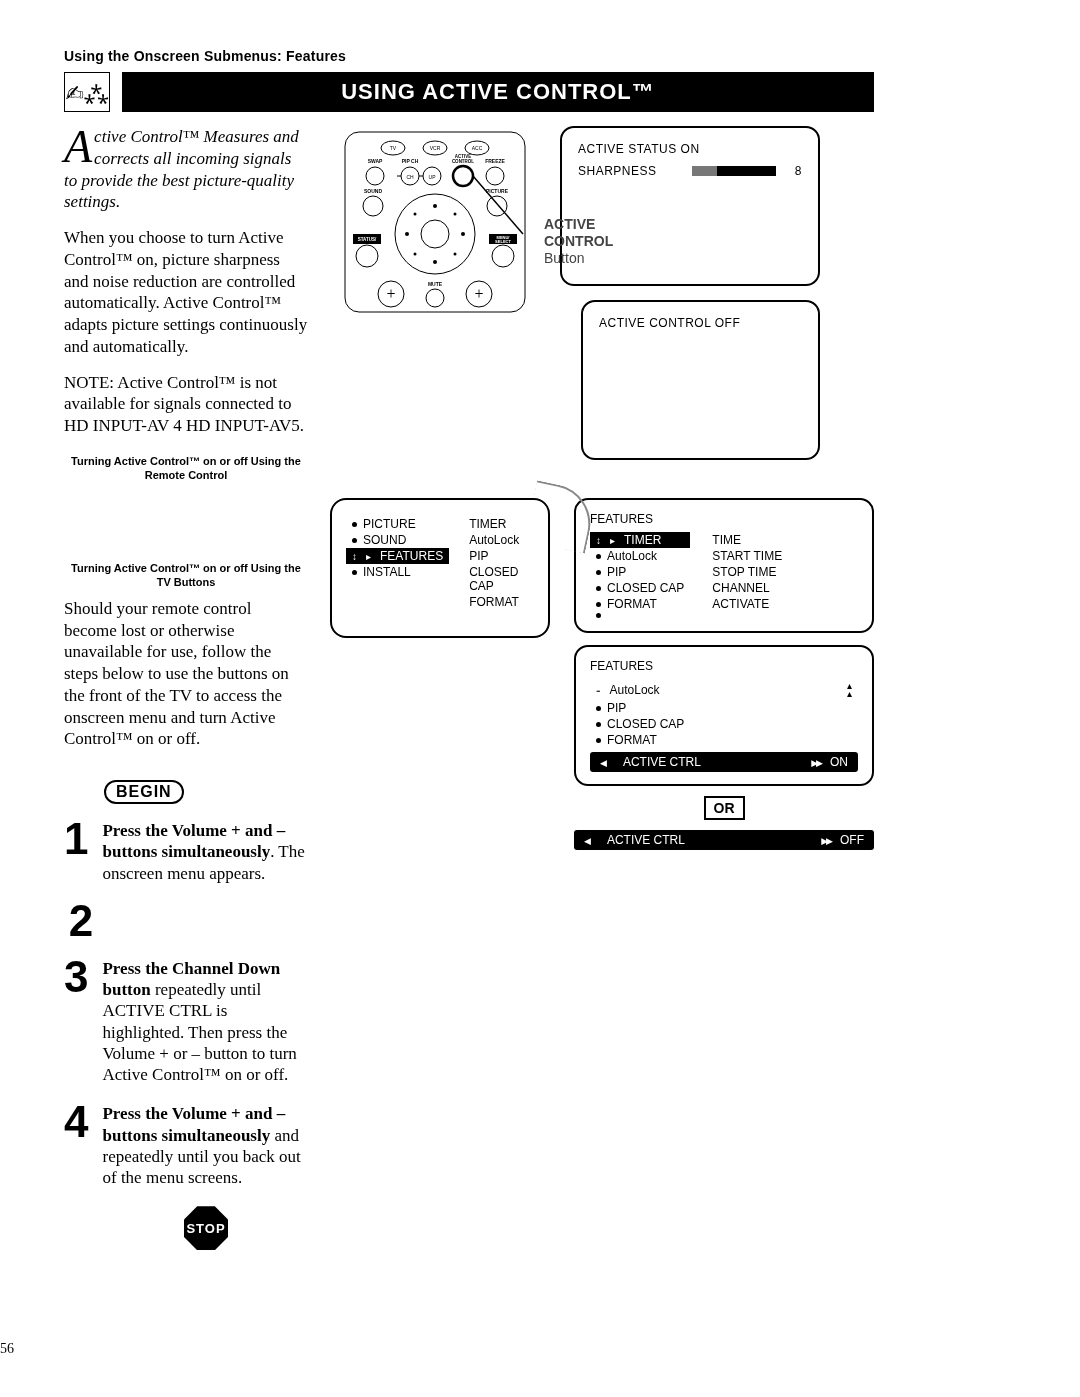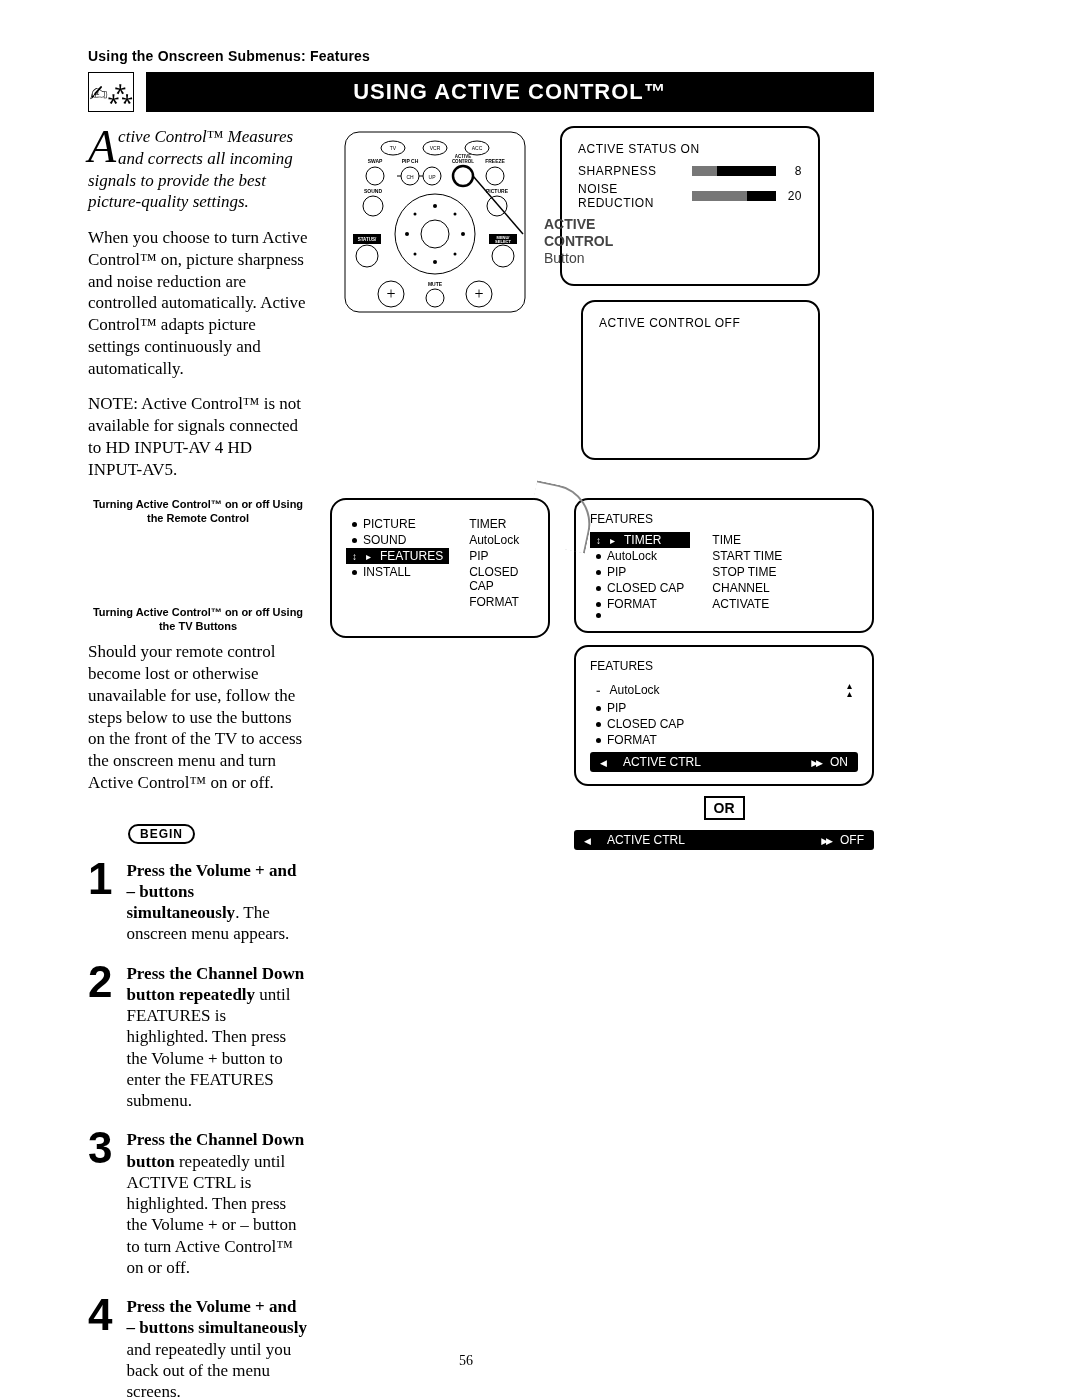--- a/index.html
+++ b/index.html
@@ -7,21 +7,21 @@
     padding: 0;
     background: #fff;
     font-family: "Times New Roman", Times, serif;
     color: #000;
   }
   .page {
     width: 932px;
     height: 1397px;
     position: relative;
     box-sizing: border-box;
-    padding: 48px 58px 30px 88px;
+    padding: 48px 58px 30px 64px;
   }
   .breadcrumb {
     font-family: Arial, Helvetica, sans-serif;
     font-weight: bold;
     font-size: 14px;
     letter-spacing: 0.2px;
     margin-bottom: 8px;
   }
   .title-row {
     display: flex;
@@ -94,21 +94,21 @@
 
   .begin-badge, .stop-badge {
     display: inline-block;
     font-family: Arial, Helvetica, sans-serif;
     font-weight: bold;
   }
   .begin-badge {
     border: 2px solid #000;
     border-radius: 14px;
     padding: 1px 10px;
-    font-size: 12px;
+    font-size: 16px;
     letter-spacing: 1px;
     margin: 16px 0 10px 40px;
   }
   .stop-badge {
     width: 44px;
     height: 44px;
     background: #000;
     color: #fff;
     font-size: 13px;
     letter-spacing: 1px;
@@ -237,23 +237,23 @@
     padding:3px 10px;
     border-radius:3px;
     gap:10px;
   }
   .active-ctrl-bar .tri-l::before { content:"◀"; font-size:9px; margin-right:6px;}
   .active-ctrl-bar .tri-r::before { content:"▶▶"; font-size:9px; letter-spacing:-2px; margin-right:4px;}
   .active-ctrl-bar .val { margin-left:auto; display:flex; align-items:flex-end; gap:5px;}
 
   .page-num {
     position:absolute;
-    bottom: 28px;
+    bottom: 40px;
     left:0; right:0;
-    text-align:center;
+    text-align:left;
     font-size:14px;
   }
   .arrow-icon::before { content:"↕"; font-size:10px; margin-right:3px;}
   .tri-ptr::before { content:"▸"; font-size:10px; margin-right:3px;}
   .lock-icon::before { content:"⁃"; font-size:14px; margin-right:3px;}
 
   .connector-arrow {
     position: absolute;
     left: 200px;
     top: -12px;
@@ -291,21 +291,20 @@
 
       <div class="begin-badge">BEGIN</div>
 
       <div class="steps">
         <div class="step">
           <div class="step-num">1</div>
           <div class="step-body"><b>Press the Volume + and – buttons simultaneously</b><span>. The onscreen menu appears.</span></div>
         </div>
         <div class="step">
           <div class="step-num">2</div>
-          <div class="step-body"><b>Press the Channel Down button repeatedly</b><span> until FEATURES is highlighted. Then press the Volume + button to enter the FEATURES submenu.</span></div>
         </div>
         <div class="step">
           <div class="step-num">3</div>
           <div class="step-body"><b>Press the Channel Down button</b><span> repeatedly until ACTIVE CTRL is highlighted. Then press the Volume + or – button to turn Active Control™ on or off.</span></div>
         </div>
         <div class="step">
           <div class="step-num">4</div>
           <div class="step-body"><b>Press the Volume + and – buttons simultaneously</b><span> and repeatedly until you back out of the menu screens.</span></div>
         </div>
       </div>
@@ -384,27 +383,20 @@
 
         <div class="osd-col">
           <div class="osd" style="height:160px;">
             <div class="osd-title">ACTIVE STATUS  ON</div>
             <div class="row">
               <span class="label">SHARPNESS</span>
               <span class="bar">
                   <span class="fill" style="width:30%"></span>
                 </span>
               <span style="width:20px;text-align:right;">8</span>
-            </div>
-            <div class="row" style="margin-top:4px;">
-              <span class="label">NOISE REDUCTION</span>
-              <span class="bar">
-                  <span class="fill" style="width:65%"></span>
-                </span>
-              <span style="width:20px;text-align:right;">20</span>
             </div>
           </div>
           <div class="osd small2">
             <div class="osd-title">ACTIVE CONTROL  OFF</div>
           </div>
         </div>
       </div>
 
       <div class="lower-row">
         <div class="connector-arrow"></div>

